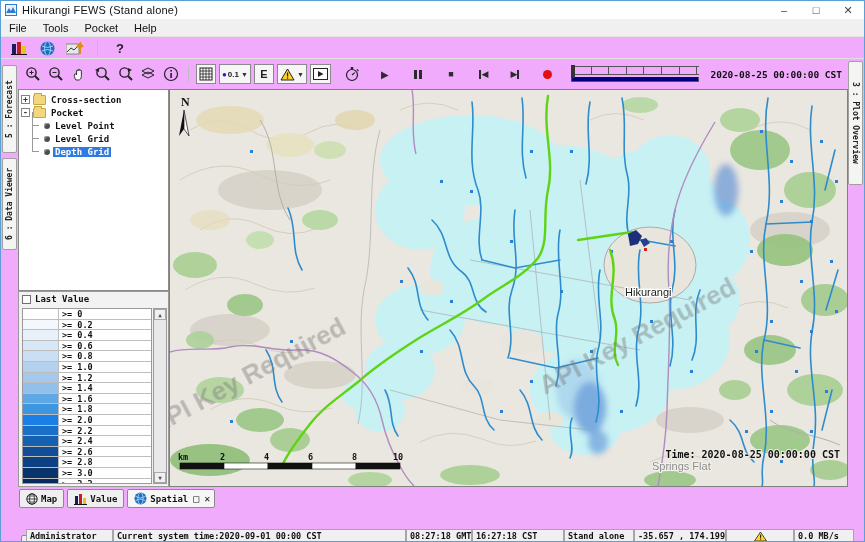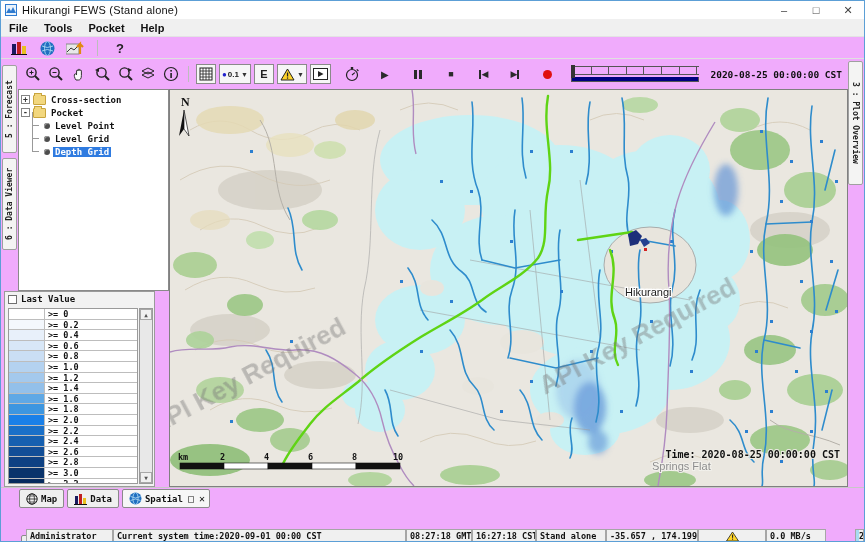--- a/index.html
+++ b/index.html
@@ -11,21 +11,21 @@
   }
   
   .titlebar { position:absolute; left:0; top:0; width:100%; height:18px; background:#ffffff;
     display:flex; align-items:center; padding-left:4px; font-size:11px; color:#111; }
   .titlebar .title { margin-left:5px; letter-spacing:.2px; }
   .win-controls { position:absolute; right:0; top:0; height:18px; display:flex; }
   .win-btn { width:32px; height:18px; display:flex; align-items:center; justify-content:center;
     font-size:11px; color:#444; cursor:default; }
   
   .menubar { position:absolute; left:0; top:18px; width:100%; height:18px; background:#f0f0f0;
-    display:flex; align-items:center; gap:0; font-size:11px; color:#111; border-bottom:1px solid #e3e3e3;font-weight:bold;}
+    display:flex; align-items:center; gap:0; font-size:11px; color:#111; border-bottom:1px solid #e3e3e3;}
   .menu-item { padding:2px 8px; }
   
   .toolbar1 { position:absolute; left:0; top:37px; width:100%; height:20px; display:flex;
     align-items:center; gap:8px; padding-left:8px; }
   .toolbar2 { position:absolute; left:0; top:57px; width:100%; height:31px; display:flex;
     align-items:center; gap:3px; padding:0 22px; border-top:1px solid #e0e0e0; }
   .tbtn { height:20px; min-width:20px; display:flex; align-items:center; justify-content:center;
     color:#222; }
   .boxed { border:1px solid #8a8a8a; background:#f6f6f6; height:20px; padding:0 2px; }
   .sep { width:1px; height:16px; background:#bdbdbd; margin:0 4px; }
@@ -73,21 +73,21 @@
   .tchild { padding-left:23px; }
   .tchild::before { content:''; position:absolute; left:11px; top:-7px; height:13px;
     border-left:1px solid #999; }
   .tchild::after { content:''; position:absolute; left:11px; top:6px; width:7px;
     border-top:1px solid #999; }
   .bullet { width:6px; height:6px; border-radius:50%; background:#4d4d4d;
     box-shadow:inset 1px 1px 0 #9a9a9a; flex:none; }
   .tlabel { padding:0 2px; white-space:nowrap; }
   .tlabel.sel { background:#2f7be0; color:#fff; }
   
-  .legendbox { position:absolute; left:3px; top:290px; width:151px; height:196px;
+  .legendbox { position:absolute; left:17px; top:290px; width:151px; height:196px;
     background:#f2f2f2; border:1px solid #9a9a9a; font-family:"DejaVu Sans Mono", monospace;
     font-weight:bold; color:#111; }
   .leg-head { height:14px; display:flex; align-items:center; gap:4px; padding:1px 3px; font-size:9px; }
   .checkbox { width:9px; height:9px; border:1px solid #707070; background:#fff; flex:none; }
   .leg-table { position:absolute; left:3px; right:16px; top:16px; bottom:2px;
     border:1px solid #9a9a9a; background:#fff; overflow:hidden; }
   .leg-row { height:10.6px; display:flex; border-bottom:1px solid #bdbdbd; }
   .leg-swatch { width:36px; border-right:1px solid #bdbdbd; flex:none; }
   .leg-label { font-size:8.5px; padding-left:3px; line-height:10.5px; white-space:nowrap; }
   .leg-scroll { position:absolute; right:1px; top:16px; bottom:2px; width:14px;
@@ -663,21 +663,21 @@
         </svg>
       <span>Map</span>
     </div>
     <div class="btab">
       <svg width="13" height="12">
           <rect x="1" y="3" width="3" height="8" fill="#1a1a5e"></rect>
           <rect x="5" y="1" width="3" height="10" fill="#c02020"></rect>
           <rect x="9" y="5" width="3" height="6" fill="#e8c020"></rect>
           <line x1="0" y1="11.5" x2="13" y2="11.5" stroke="#111"></line>
         </svg>
-      <span>Data</span>
+      <span>Value</span>
     </div>
     <div class="btab active">
       <svg width="13" height="13">
           <circle cx="6.5" cy="6.5" r="6" fill="#1f6fc0"></circle>
           <path d="M1.5 4.5 q5 3 10 0 M1.5 8.5 q5 -3 10 0" stroke="#a8d4f0" fill="none" stroke-width=".9"></path>
           <ellipse cx="6.5" cy="6.5" rx="2.6" ry="6" stroke="#a8d4f0" fill="none" stroke-width=".9"></ellipse>
         </svg>
       <span>Spatial</span>
       <span class="winglyph">□</span>
       <span class="winglyph">✕</span>
@@ -685,21 +685,21 @@
   </div>
 
   <div class="logsrow">
     <span class="logs-btn">Logs</span>
   </div>
 
   <div class="statusbar">
     <span class="scell" style="width:87px;margin-left:25px;">Administrator</span>
     <span class="scell" style="width:293px;">Current system time:2020-09-01 00:00 CST</span>
     <span class="scell" style="width:66px;">08:27:18 GMT</span>
-    <span class="scell" style="width:64px;">16:27:18 CST</span>
+    <span class="scell" style="width:92px;">16:27:18 CST</span>
     <span class="scell" style="width:70px;">Stand alone</span>
     <span class="scell" style="width:92px;">-35.657 , 174.199</span>
     <span class="scell" style="width:68px; justify-content:center;">
       <svg width="13" height="11">
           <path d="M6.5 1 L12.5 10 L0.5 10 Z" fill="#ffd428" stroke="#222" stroke-width=".8"></path>
           <rect x="6" y="3.6" width="1.1" height="3.2" fill="#222"></rect>
           <rect x="6" y="7.6" width="1.1" height="1.1" fill="#222"></rect>
         </svg>
     </span>
     <span class="scell" style="width:60px;">0.0 MB/s</span>

